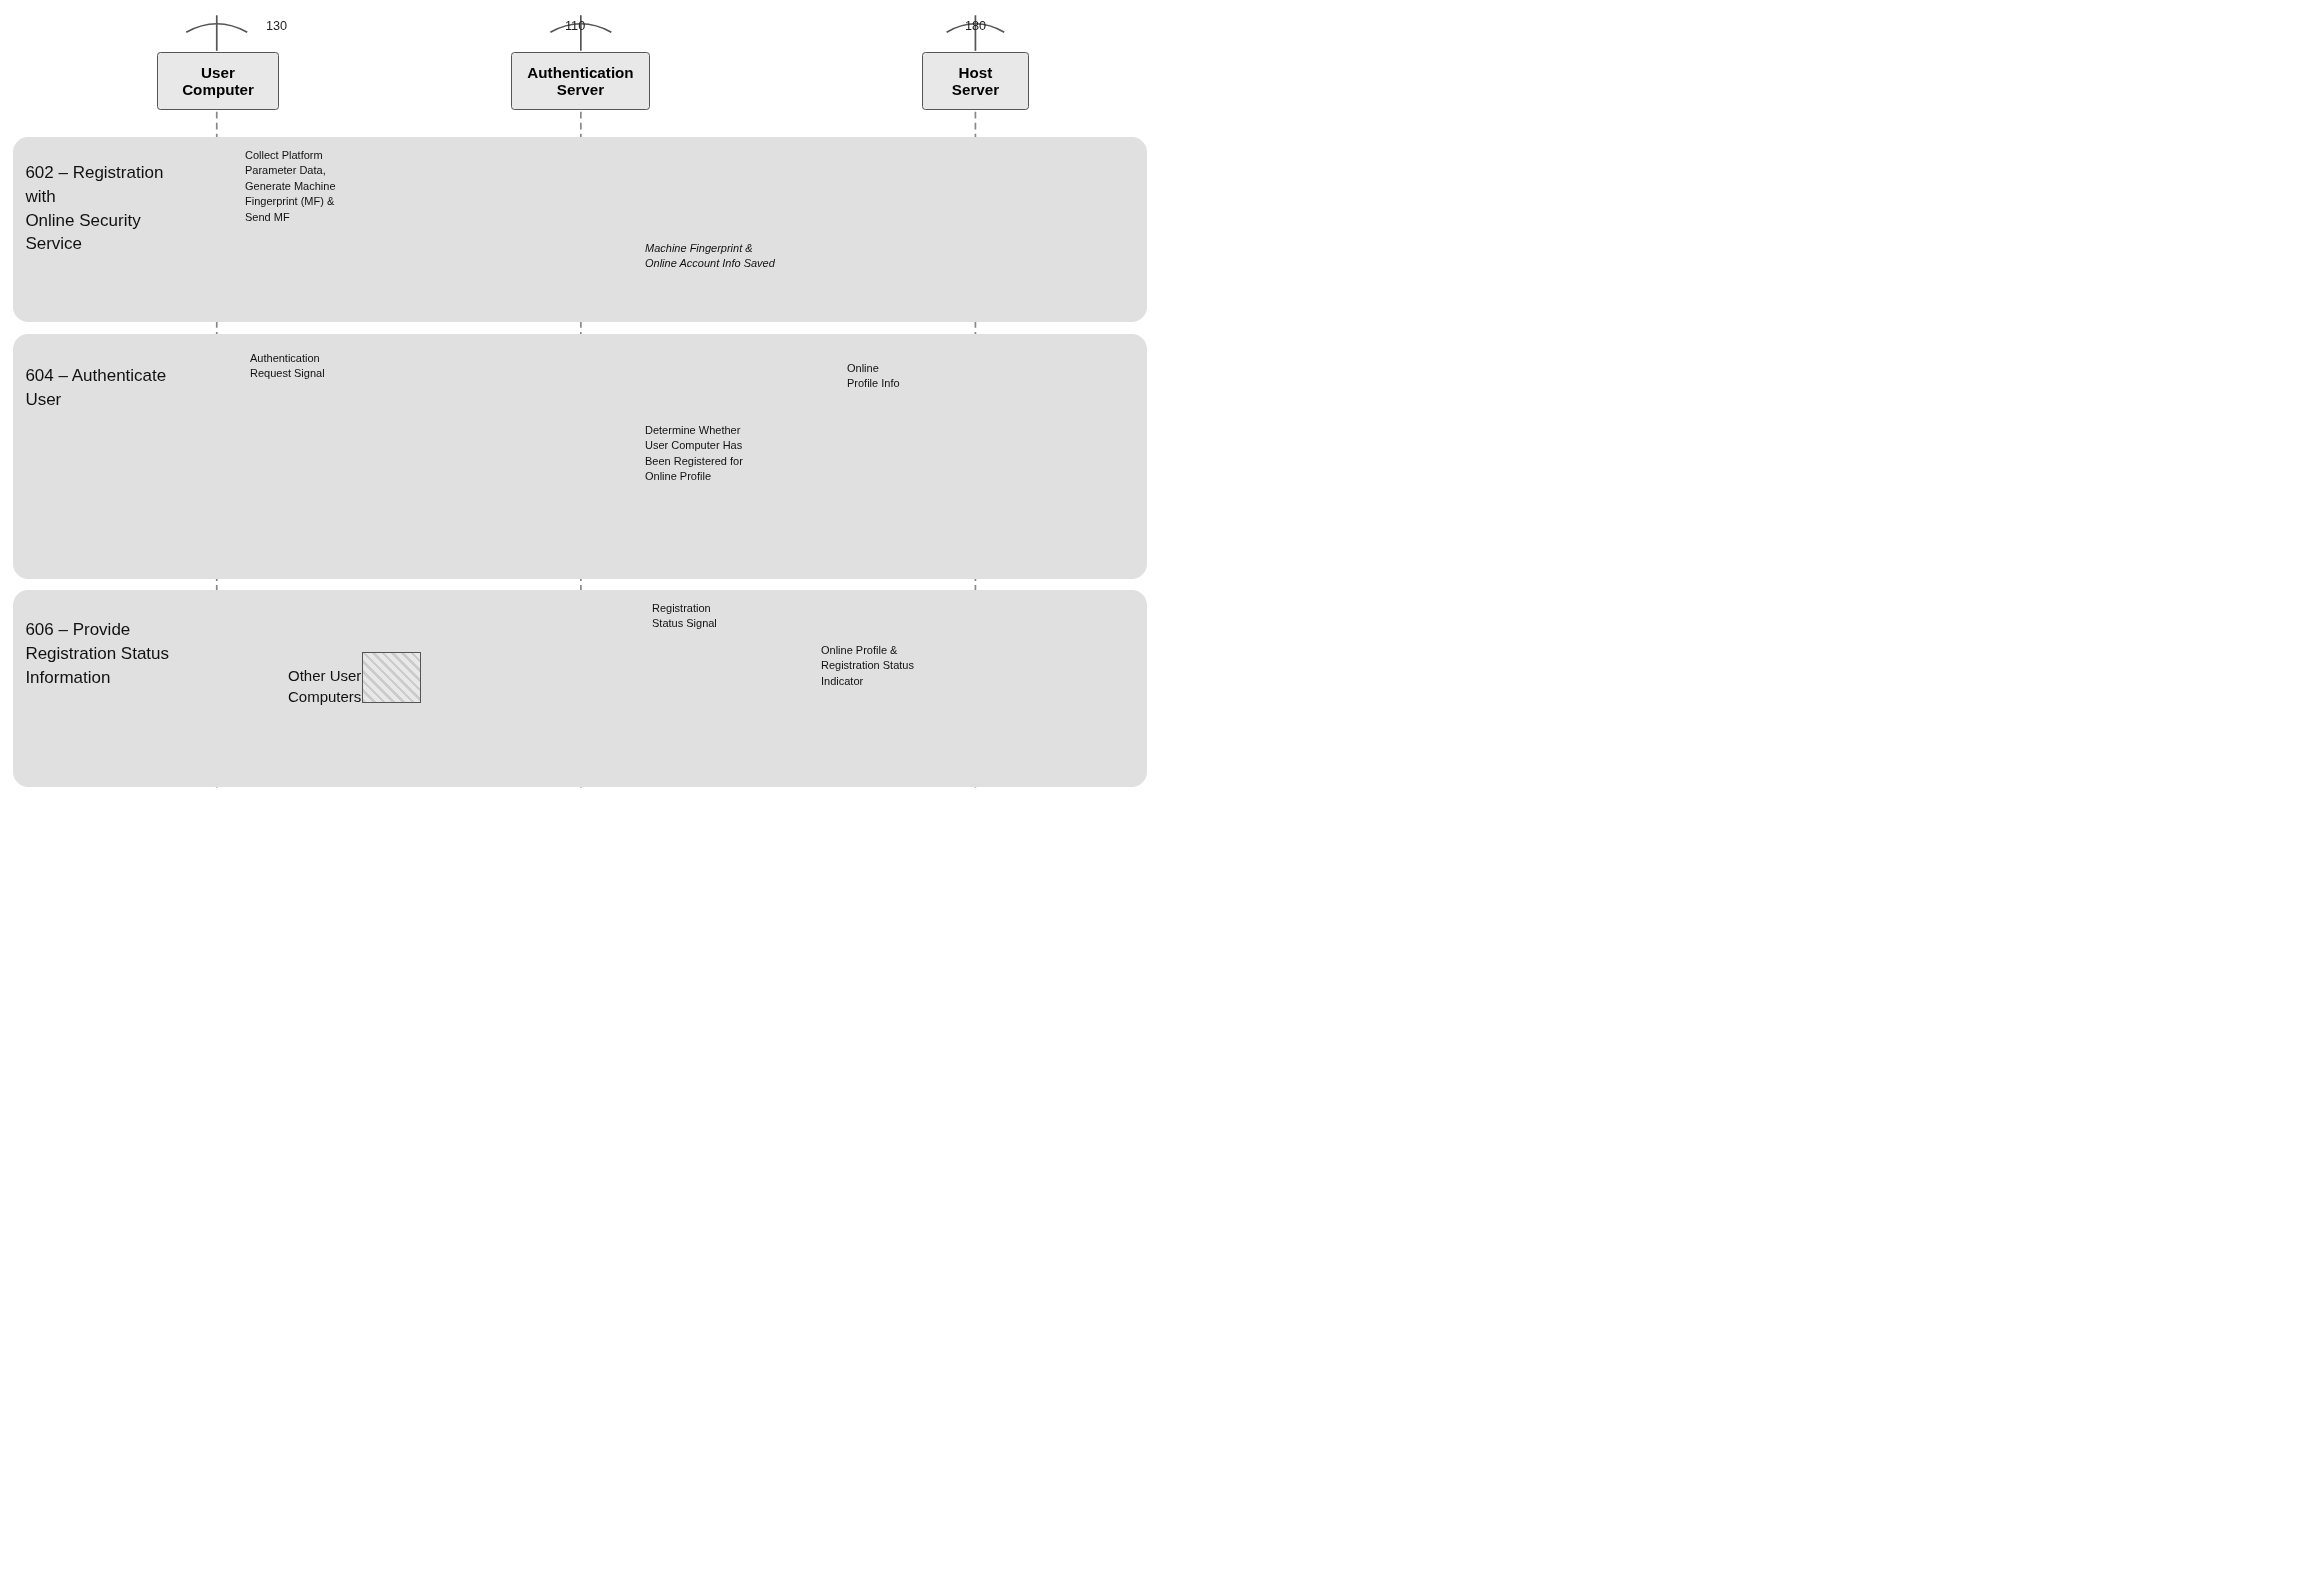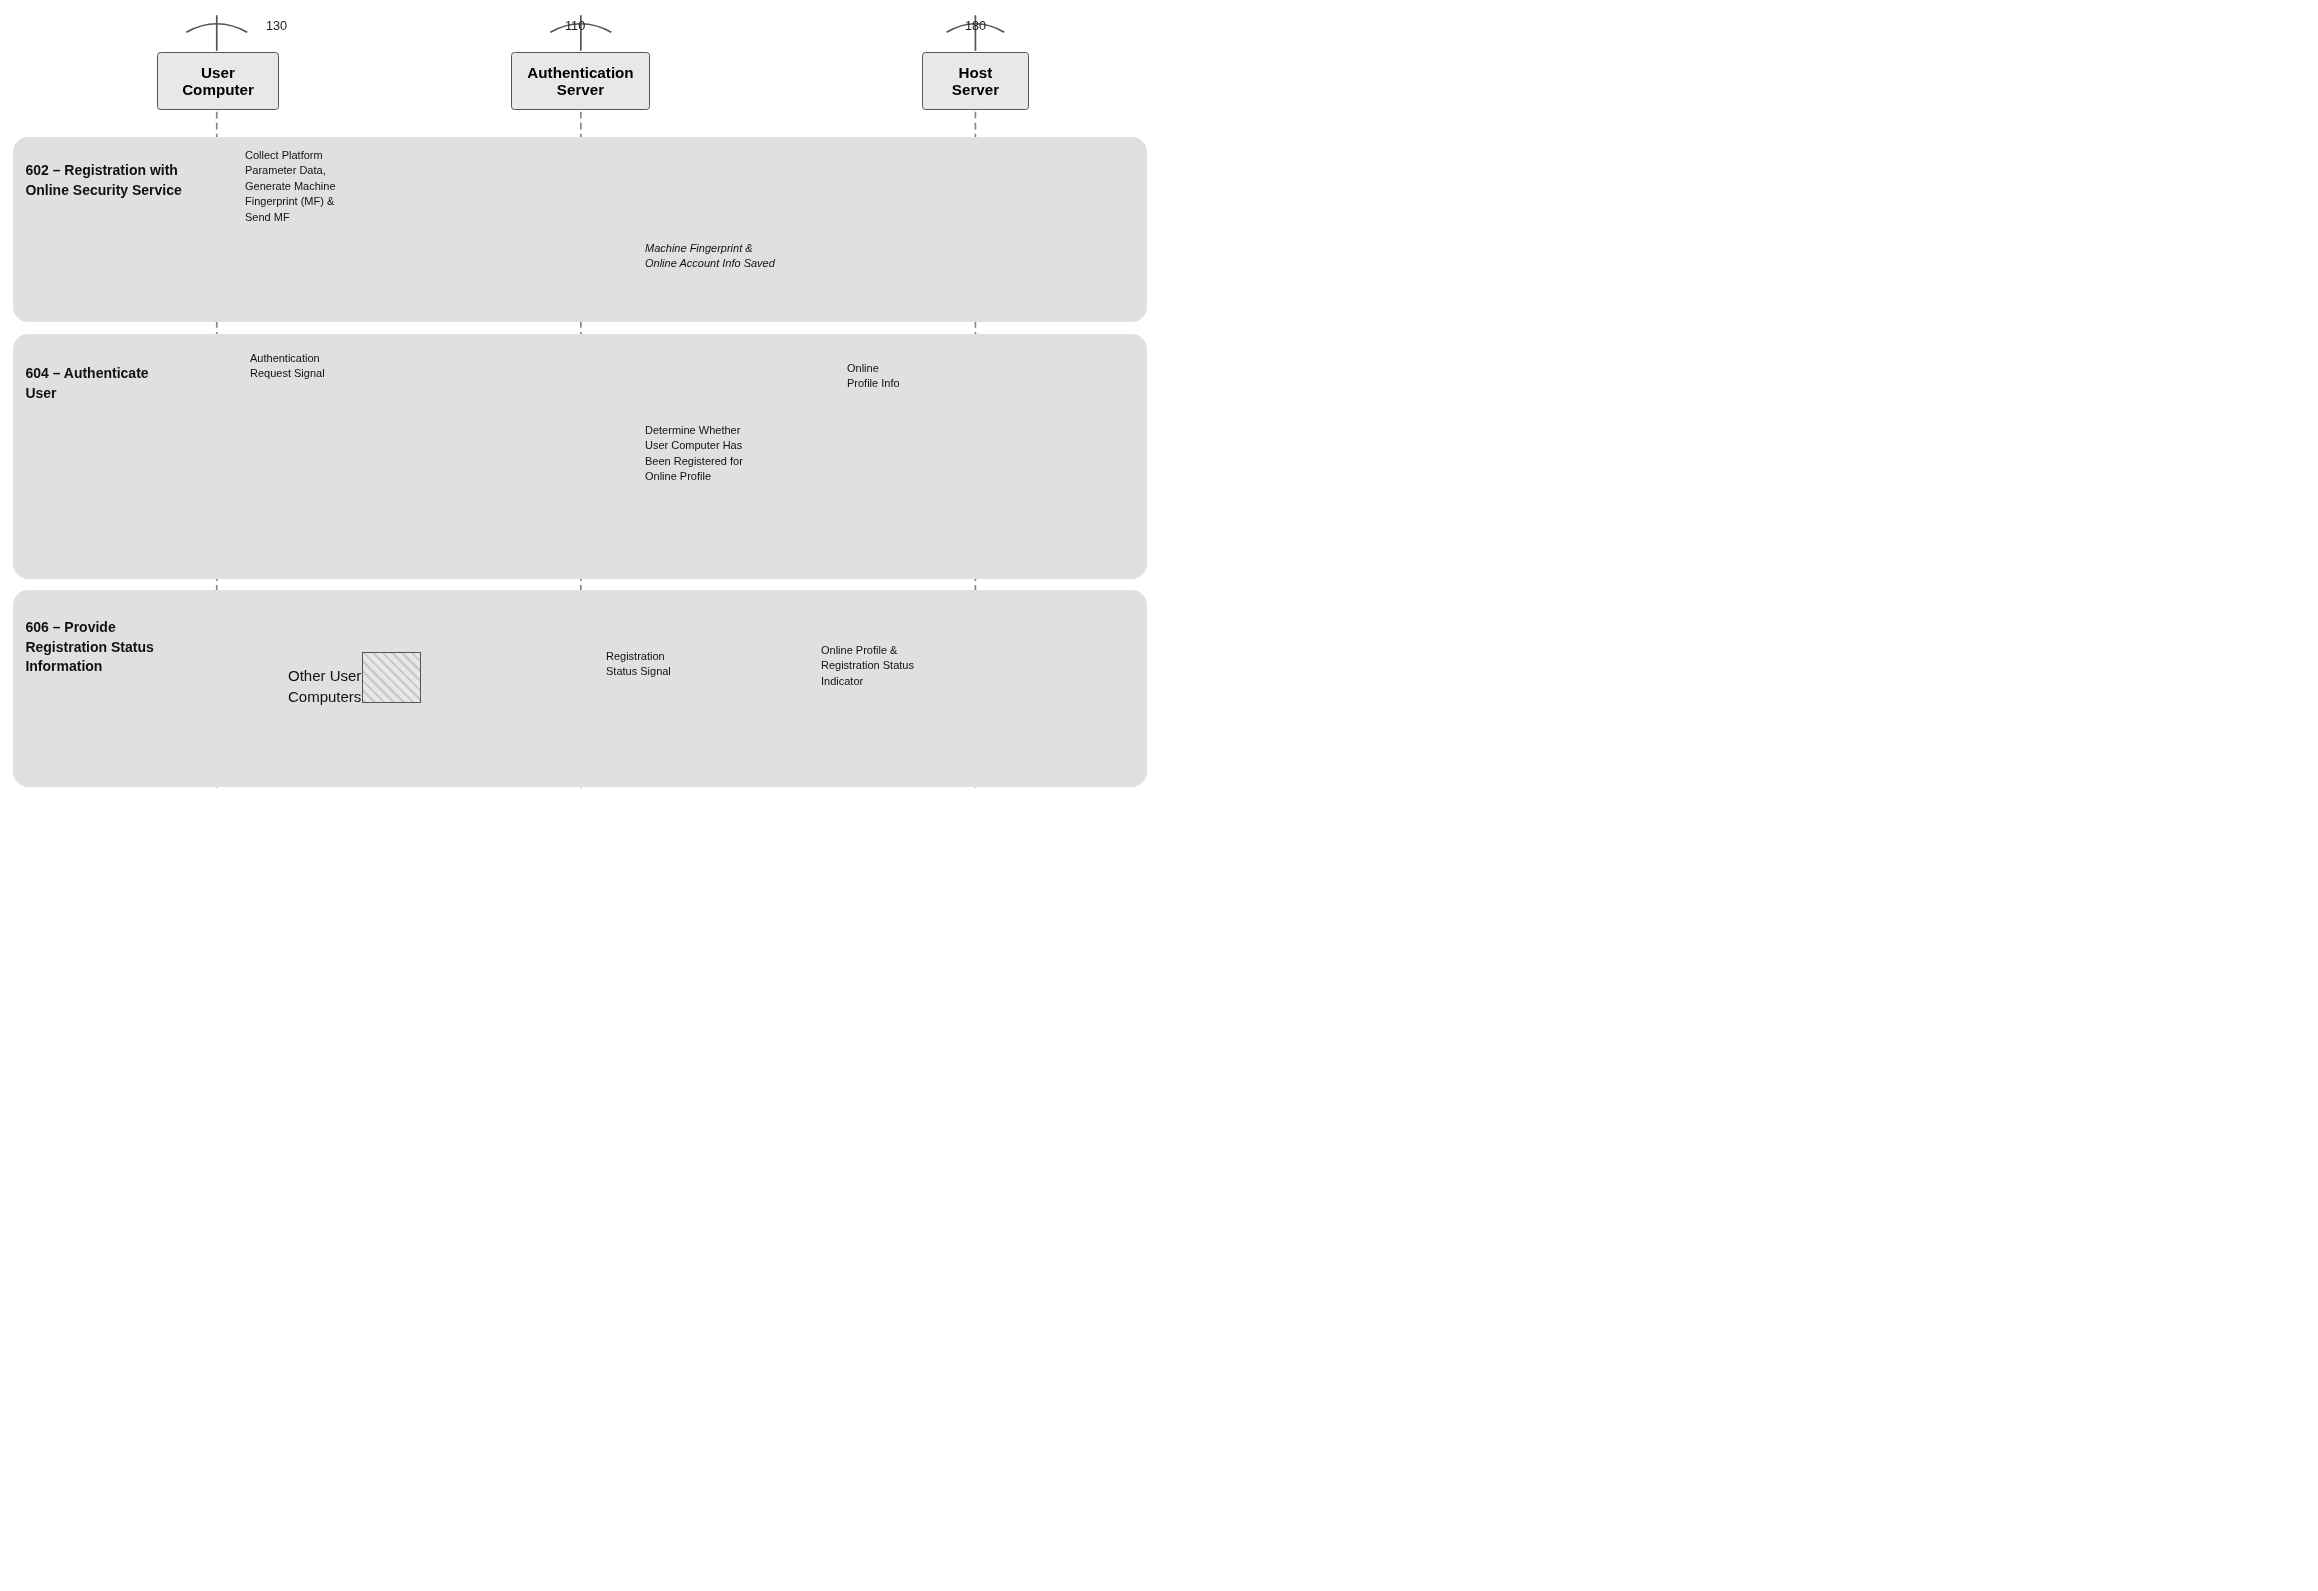--- a/index.html
+++ b/index.html
@@ -42,22 +42,22 @@
     .section-panel {
       position: absolute;
       border-radius: 15.2px;
       background: #e0e0e0;
       border: none;
     }
 
     
     .section-label {
       position: absolute;
-      font-size: 14px;
-      font-weight: bold;
+      font-size: 17px;
+      font-weight: normal;
       line-height: 1.4;
       color: #111;
     }
 
     
     .msg-label {
       position: absolute;
       font-size: 11px;
       color: #111;
       line-height: 1.4;
@@ -163,21 +163,21 @@
   <div class="msg-label" style="left:245px;top:148px;">Collect Platform<br>Parameter Data,<br>Generate Machine<br>Fingerprint (MF) &amp;<br>Send MF</div>
 
   <div class="msg-label" style="left:645px;top:241px;font-style:italic;">Machine Fingerprint &amp;<br>Online Account Info Saved</div>
 
   <div class="msg-label" style="left:250px;top:351px;">Authentication<br>Request Signal</div>
 
   <div class="msg-label" style="left:847px;top:361px;">Online<br>Profile Info</div>
 
   <div class="msg-label" style="left:645px;top:423px;">Determine Whether<br>User Computer Has<br>Been Registered for<br>Online Profile</div>
 
-  <div class="msg-label" style="left:606px;top:601px;margin-top:48px;">Registration<br>Status Signal</div>
+  <div class="msg-label" style="left:652px;top:601px;">Registration<br>Status Signal</div>
 
   <div class="msg-label" style="left:821px;top:643px;">Online Profile &amp;<br>Registration Status<br>Indicator</div>
 
   <div style="position:absolute;left:362px;top:652px;width:59px;height:51px;border:1.7px solid #555;background:repeating-linear-gradient(45deg,#ccc,#ccc 2.5px,#e8e8e8 2.5px,#e8e8e8 6.8px);"></div>
   <div class="msg-label" style="left:288px;top:665px;font-size:15px;">Other User<br>Computers</div>
 
 </div>
 
 
 </body></html>

